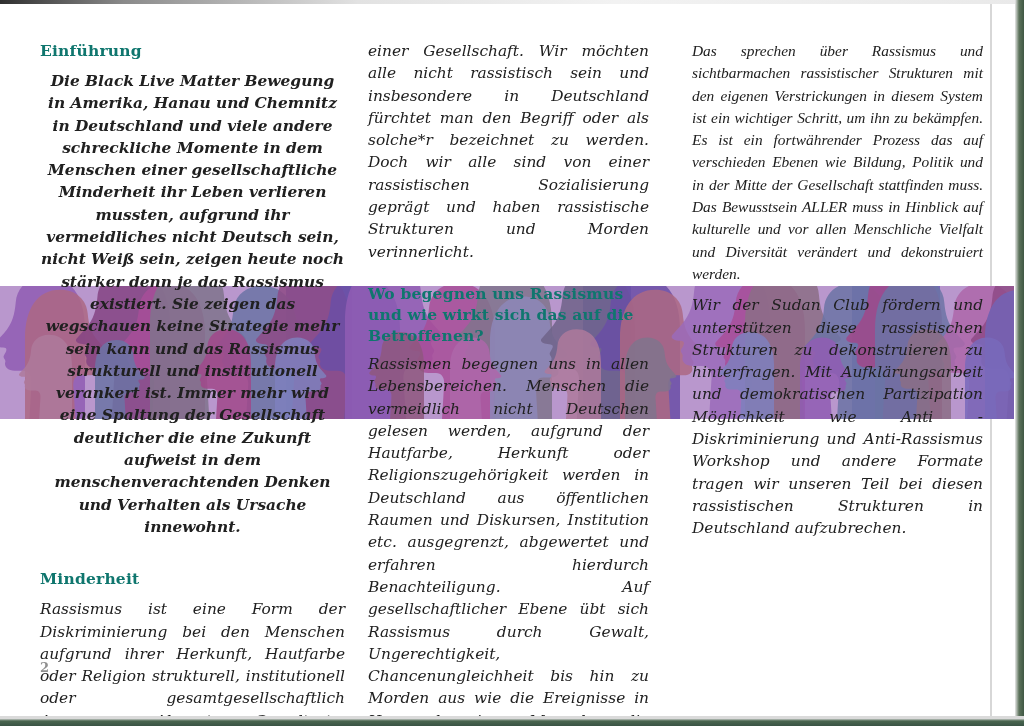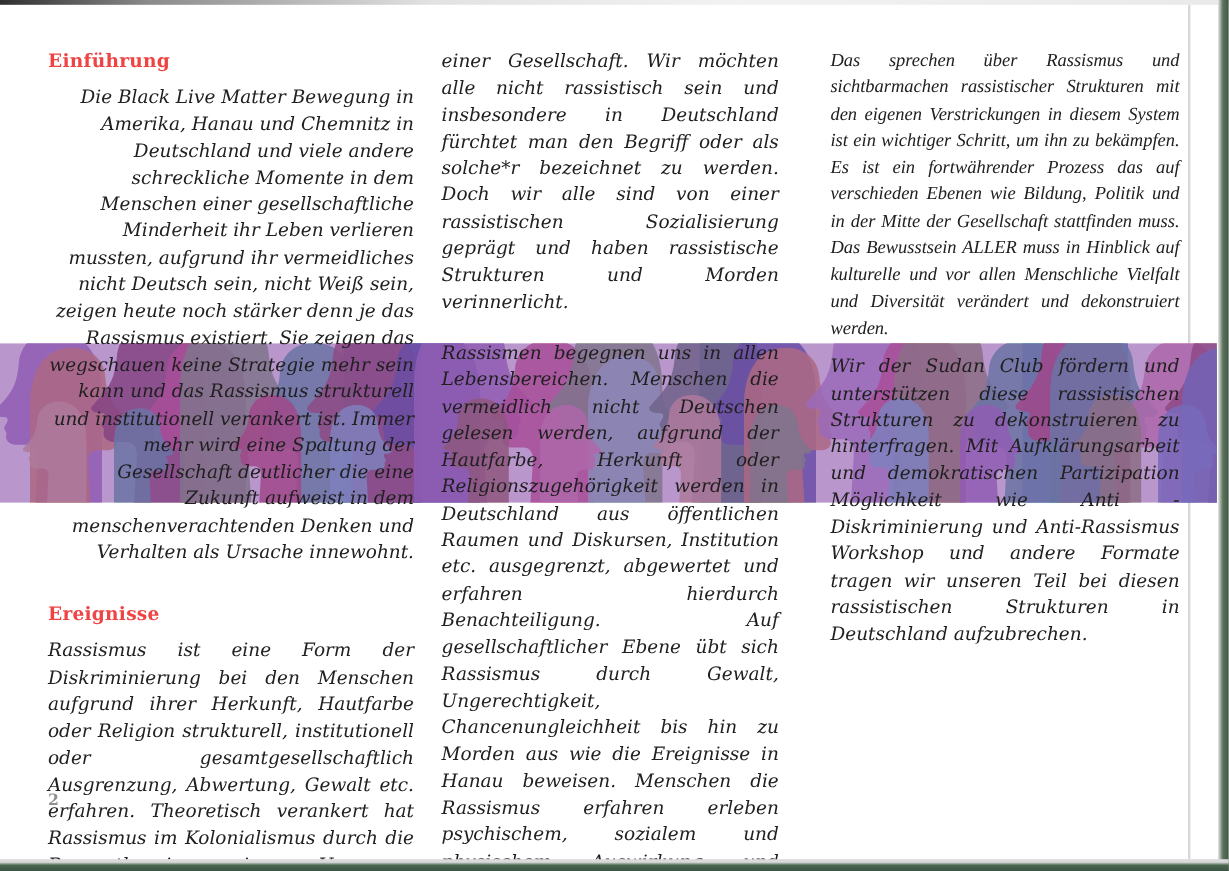--- a/index.html
+++ b/index.html
@@ -17,23 +17,23 @@
   .edge-right{position:absolute;top:0;right:0;width:9px;height:726px;z-index:5;
     background:linear-gradient(to right,#e8e8e8,#5d735c 45%,#3f5743);}
   .edge-bottom{position:absolute;bottom:0;left:0;right:0;height:10px;z-index:5;
     background:linear-gradient(to bottom,#dadada 0,#dadada 25%,#4a664f 50%,#395344);}
   
   .col{position:absolute;top:40px;z-index:3;font-size:15.4px;line-height:22.3px;}
   .col1{left:40px;width:305px;}
   .col2{left:368px;width:281px;}
   .col3{left:692px;width:291px;}
   .col h3{font-size:15.5px;line-height:21px;font-weight:700;font-style:normal;
-          margin:0 0 9px 0;color:#ef4444;letter-spacing:.2px;}
+          margin:0 0 9px 0;color:#0f766e;letter-spacing:.2px;}
   .col p{margin:0;font-style:italic;text-align:justify;}
-  .col p.ragged{text-align:right;}
+  .col p.ragged{text-align:center;font-weight:bold;}
   .col1 .p-first{margin-bottom:30px;}
   .col2 .p-first{margin-bottom:20px;}
   .col2 h3{margin-bottom:7px;}
   .col3 .p-first{margin-bottom:26px;}
   .col3 .p-mid{margin-bottom:9px;font-family:Liberation Serif, serif;}
   .col3 h3.h-second{margin-bottom:6px;}
   .page-num{position:absolute;left:40px;top:660px;z-index:3;font-size:13px;
             font-weight:700;color:#909090;font-style:normal;}
 </style>
 </head>
@@ -88,26 +88,27 @@
         <use href="#head-path" xlink:href="#head-path" transform="translate(1025,49) scale(-0.6,0.6)" fill="#5e8ed2" fill-opacity="0.85"></use>
         <rect x="0" y="0" width="1014" height="133" fill="#8a52ac" fill-opacity="0.6"></rect>
       </svg>
   </div>
 
   <div class="fold-line"></div>
 
   <div class="col col1">
     <h3>Einführung</h3>
     <p class="ragged p-first">Die Black Live Matter Bewegung in Amerika, Hanau und Chemnitz in Deutschland und viele  andere schreckliche Momente in dem Menschen einer gesellschaftliche Minderheit ihr Leben verlieren mussten, aufgrund ihr vermeidliches nicht Deutsch sein, nicht Weiß sein,  zeigen heute noch stärker denn je das Rassismus existiert. Sie zeigen das wegschauen keine Strategie mehr sein kann und das Rassismus strukturell und institutionell verankert ist. Immer mehr wird eine Spaltung der Gesellschaft deutlicher die eine Zukunft aufweist in dem menschenverachtenden Denken und Verhalten als Ursache innewohnt.</p>
-    <h3>Ereignisse</h3>
+    <h3>Minderheit</h3>
     <p>Rassismus ist eine Form der Diskriminierung bei den Menschen aufgrund ihrer Herkunft, Hautfarbe oder Religion strukturell, institutionell oder gesamtgesellschaftlich Ausgrenzung, Abwertung, Gewalt etc. erfahren. Theoretisch verankert hat Rassismus im Kolonialismus durch die Rassentheorien seinem Ursprung. Rassismus wirkt in allen Bereichen</p>
   </div>
 
   <div class="col col2">
     <p class="p-first">einer Gesellschaft. Wir möchten alle nicht rassistisch sein und insbesondere in Deutschland fürchtet man den Begriff oder als solche*r bezeichnet zu werden. Doch wir alle sind von einer rassistischen Sozialisierung geprägt und haben rassistische Strukturen und Morden verinnerlicht.</p>
+    <h3>Wo begegnen uns Rassismus und wie wirkt sich das auf die Betroffenen?</h3>
     <p>Rassismen begegnen uns in allen Lebensbereichen. Menschen die vermeidlich nicht Deutschen gelesen werden, aufgrund der Hautfarbe, Herkunft oder Religionszugehörigkeit werden in Deutschland aus öffentlichen Raumen und Diskursen, Institution etc. ausgegrenzt, abgewertet und erfahren hierdurch Benachteiligung. Auf gesellschaftlicher Ebene übt sich Rassismus durch Gewalt, Ungerechtigkeit, Chancenungleichheit bis hin zu Morden aus wie die Ereignisse in Hanau beweisen.  Menschen die Rassismus erfahren erleben psychischem, sozialem und physischem Auswirkung und Folgen.</p>
   </div>
 
   <div class="col col3">
     <p class="p-mid">Das sprechen über Rassismus und sichtbarmachen rassistischer Strukturen mit den eigenen Verstrickungen in diesem System ist ein wichtiger Schritt, um ihn zu bekämpfen. Es ist ein fortwährender Prozess das auf verschieden Ebenen wie Bildung, Politik und in der Mitte der Gesellschaft stattfinden muss. Das Bewusstsein ALLER muss in Hinblick auf kulturelle und vor allen Menschliche Vielfalt und Diversität verändert und dekonstruiert werden.</p>
     <p>Wir der Sudan Club fördern und unterstützen diese rassistischen Strukturen zu dekonstruieren zu hinterfragen. Mit Aufklärungsarbeit und demokratischen Partizipation Möglichkeit wie Anti - Diskriminierung und Anti-Rassismus Workshop und andere Formate tragen wir unseren Teil bei diesen rassistischen Strukturen in Deutschland aufzubrechen.</p>
   </div>
 
   <div class="page-num">2</div>
 

